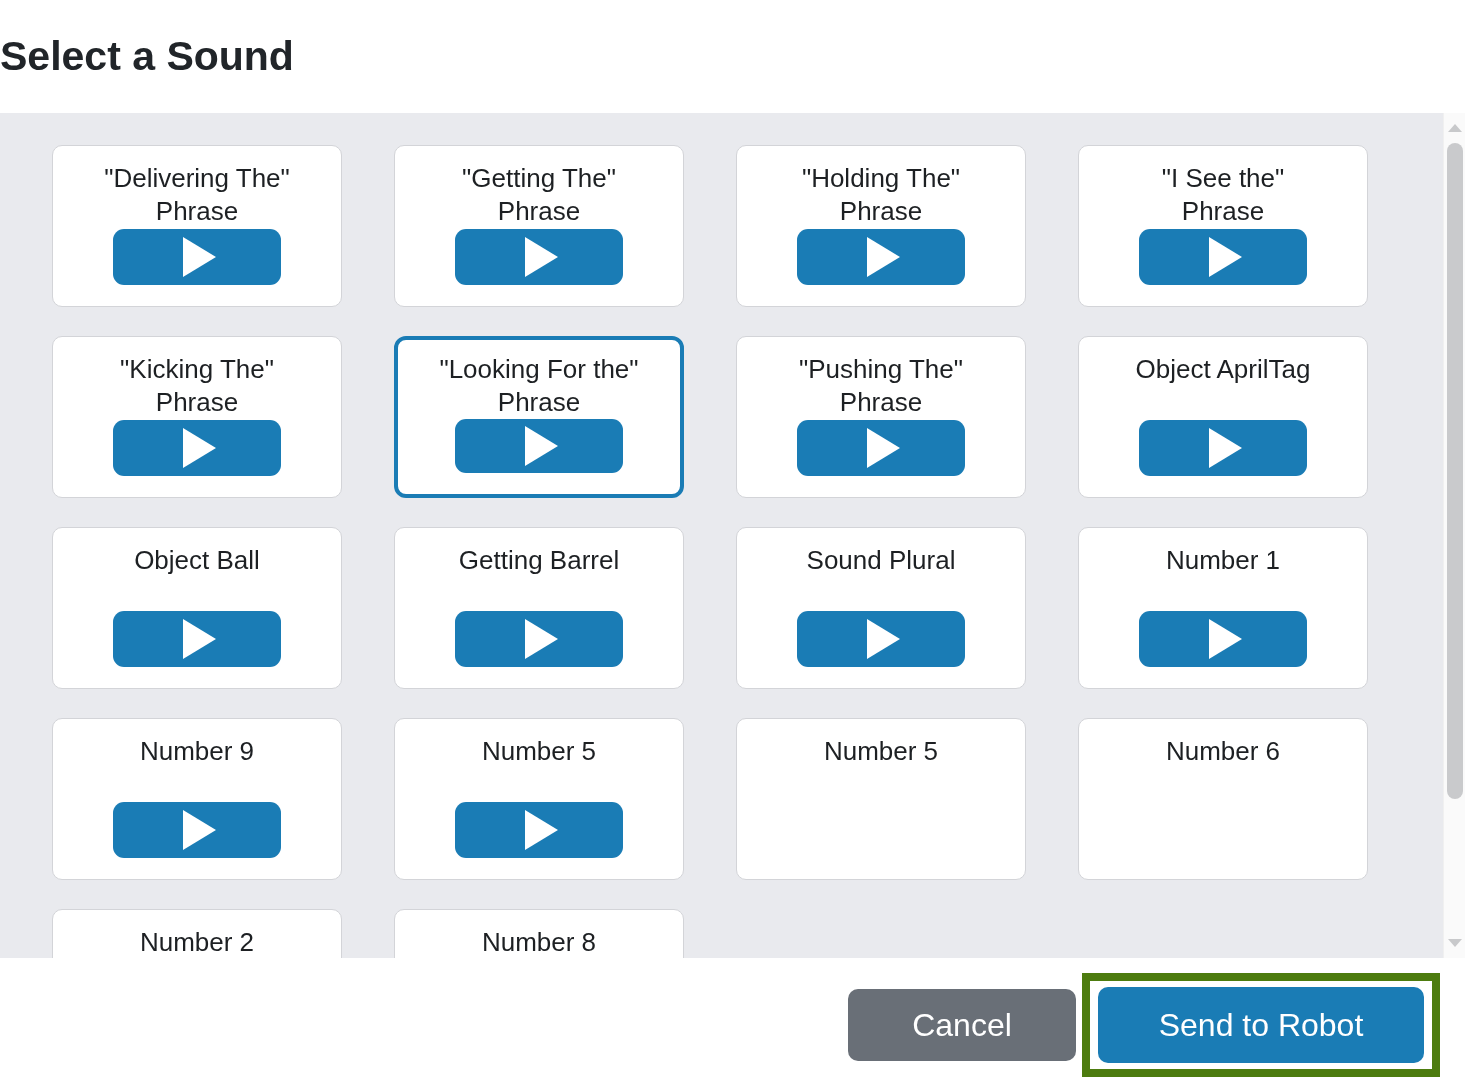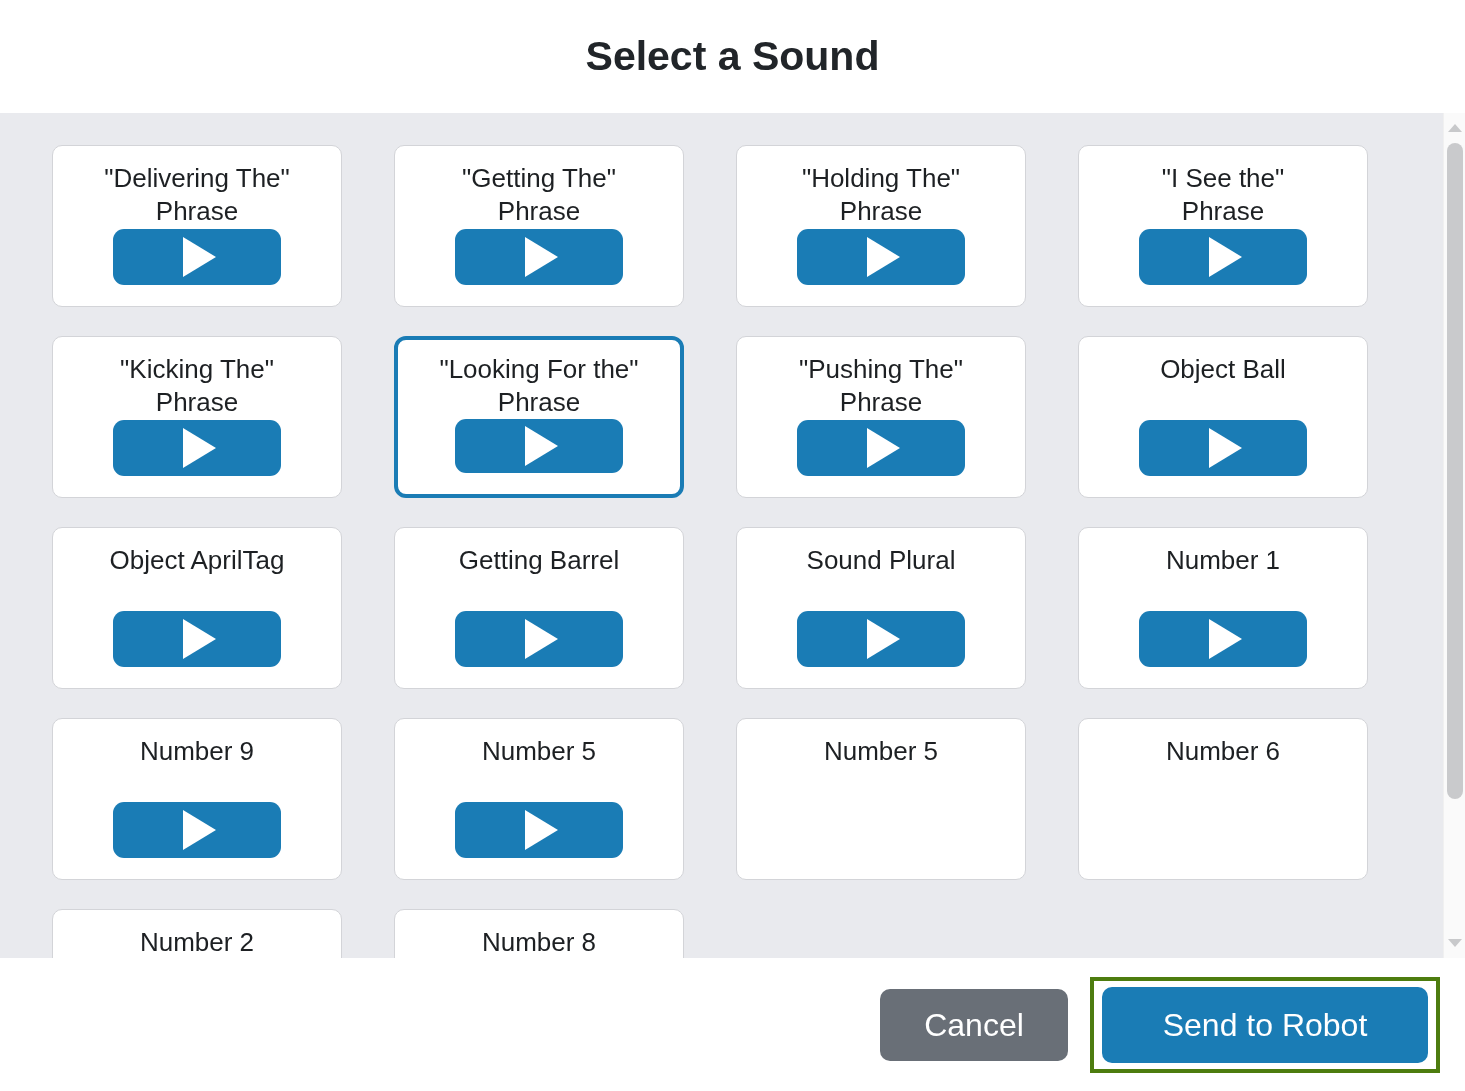--- a/index.html
+++ b/index.html
@@ -24,21 +24,20 @@
     flex-direction: column;
   }
 
   
   .modal-header {
     height: 113px;
     min-height: 113px;
     background: #ffffff;
     display: flex;
     align-items: center;
-    justify-content: center;
     box-sizing: border-box;
   }
   .modal-title {
     font-size: 41px;
     font-weight: bold;
     color: #212529;
     letter-spacing: 0px;
     line-height: 1;
   }
 
@@ -186,32 +185,32 @@
     font-family: "Liberation Sans", sans-serif;
     font-size: 32px;
     border: none;
     border-radius: 10px;
     cursor: pointer;
     color: #ffffff;
     line-height: 1;
   }
   .btn-cancel {
     background: #696f77;
-    width: 188px;
+    width: 228px;
     height: 72px;
-    margin-right: 22px;
+    margin-right: 6px;
   }
   .btn-send {
     background: #1a7cb5;
     width: 326px;
     height: 76px;
   }
 
   .highlight-box {
-    border: 4px solid #4d7c0f;
+    border: 8px solid #4d7c0f;
     background: #ffffff;
     padding: 6px 8px;
     box-sizing: border-box;
     display: flex;
     align-items: center;
     justify-content: center;
   }
 </style>
 </head>
 <body>
@@ -282,29 +281,29 @@
           <div class="sound-card">
             <div class="card-label">"Pushing The"
 Phrase</div>
             <button class="play-btn">
               <span class="play-tri"></span>
             </button>
           </div>
         </div>
         <div class="sound-cell">
           <div class="sound-card">
+            <div class="card-label">Object AprilTag</div>
+            <button class="play-btn">
+              <span class="play-tri"></span>
+            </button>
+          </div>
+        </div>
+        <div class="sound-cell">
+          <div class="sound-card">
             <div class="card-label">Object Ball</div>
-            <button class="play-btn">
-              <span class="play-tri"></span>
-            </button>
-          </div>
-        </div>
-        <div class="sound-cell">
-          <div class="sound-card">
-            <div class="card-label">Object AprilTag</div>
             <button class="play-btn">
               <span class="play-tri"></span>
             </button>
           </div>
         </div>
         <div class="sound-cell">
           <div class="sound-card">
             <div class="card-label">Getting Barrel</div>
             <button class="play-btn">
               <span class="play-tri"></span>

